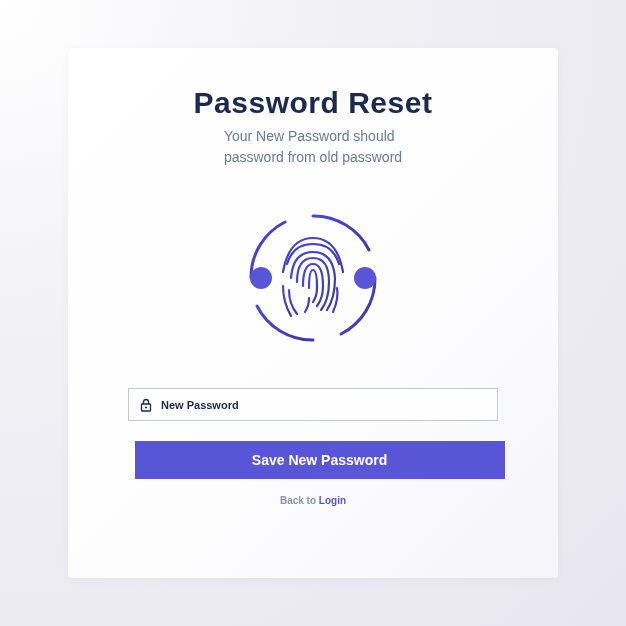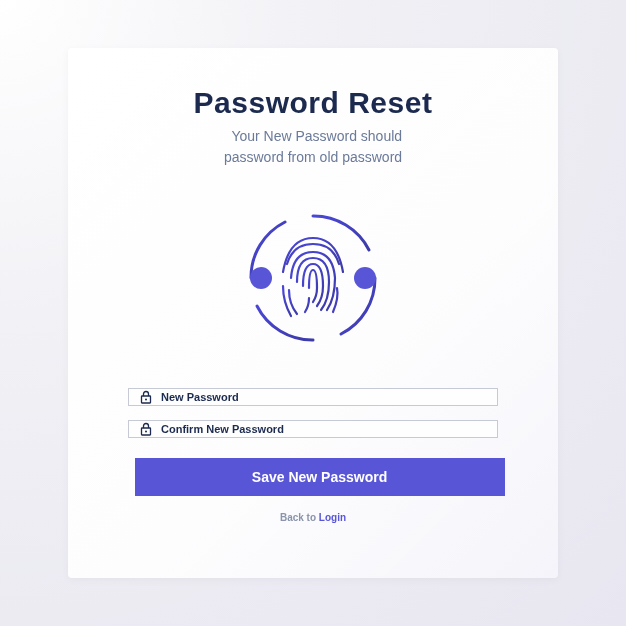--- a/index.html
+++ b/index.html
@@ -34,21 +34,21 @@
       font-size: 30px;
       font-weight: 800;
       color: #1b2a4e;
       letter-spacing: 0.5px;
       margin-bottom: 6px;
     }
     
     .subtitle {
       font-size: 14px;
       color: #6b7a99;
-      text-align: right;
+      text-align: left;
       line-height: 1.5;
       margin-bottom: 30px;
     }
     
     .fingerprint-wrap {
       width: 160px;
       height: 160px;
       display: flex;
       align-items: center;
       justify-content: center;
@@ -59,21 +59,21 @@
       width: 100%;
       margin-bottom: 14px;
       position: relative;
     }
     
     .input-wrap {
       display: flex;
       align-items: center;
       border: 1px solid #c5cad6;
       background: #fefefe;
-      height: 18px;
+      height: 33px;
       padding: 0 10px;
     }
     
     .lock-icon {
       width: 14px;
       height: 14px;
       margin-right: 8px;
       flex-shrink: 0;
     }
     
@@ -171,32 +171,20 @@
         <svg width="14" height="14" viewBox="0 0 14 14">
           <rect x="2.5" y="6" width="9" height="7" rx="0.5" fill="none" stroke="#1b2a4e" stroke-width="1.3"></rect>
           <path d="M 4.5 6 L 4.5 4 Q 4.5 1.5 7 1.5 Q 9.5 1.5 9.5 4 L 9.5 6" fill="none" stroke="#1b2a4e" stroke-width="1.3"></path>
           <circle cx="7" cy="9.5" r="1" fill="#1b2a4e"></circle>
         </svg>
       </span>
       <input type="password" class="input-field" placeholder="New Password" style="">
     </div>
   </div>
 
-  <div class="form-group">
-    <div class="input-wrap">
-      <span class="lock-icon">
-        <svg width="14" height="14" viewBox="0 0 14 14">
-          <rect x="2.5" y="6" width="9" height="7" rx="0.5" fill="none" stroke="#1b2a4e" stroke-width="1.3"></rect>
-          <path d="M 4.5 6 L 4.5 4 Q 4.5 1.5 7 1.5 Q 9.5 1.5 9.5 4 L 9.5 6" fill="none" stroke="#1b2a4e" stroke-width="1.3"></path>
-          <circle cx="7" cy="9.5" r="1" fill="#1b2a4e"></circle>
-        </svg>
-      </span>
-      <input type="password" class="input-field" placeholder="Confirm New Password" style="">
-    </div>
-  </div>
 
   <button class="save-btn">Save New Password</button>
 
   <div class="back-row">
     <span>Back to </span><a class="back-link">Login</a>
   </div>
 
 </div>
 
 </body></html>

